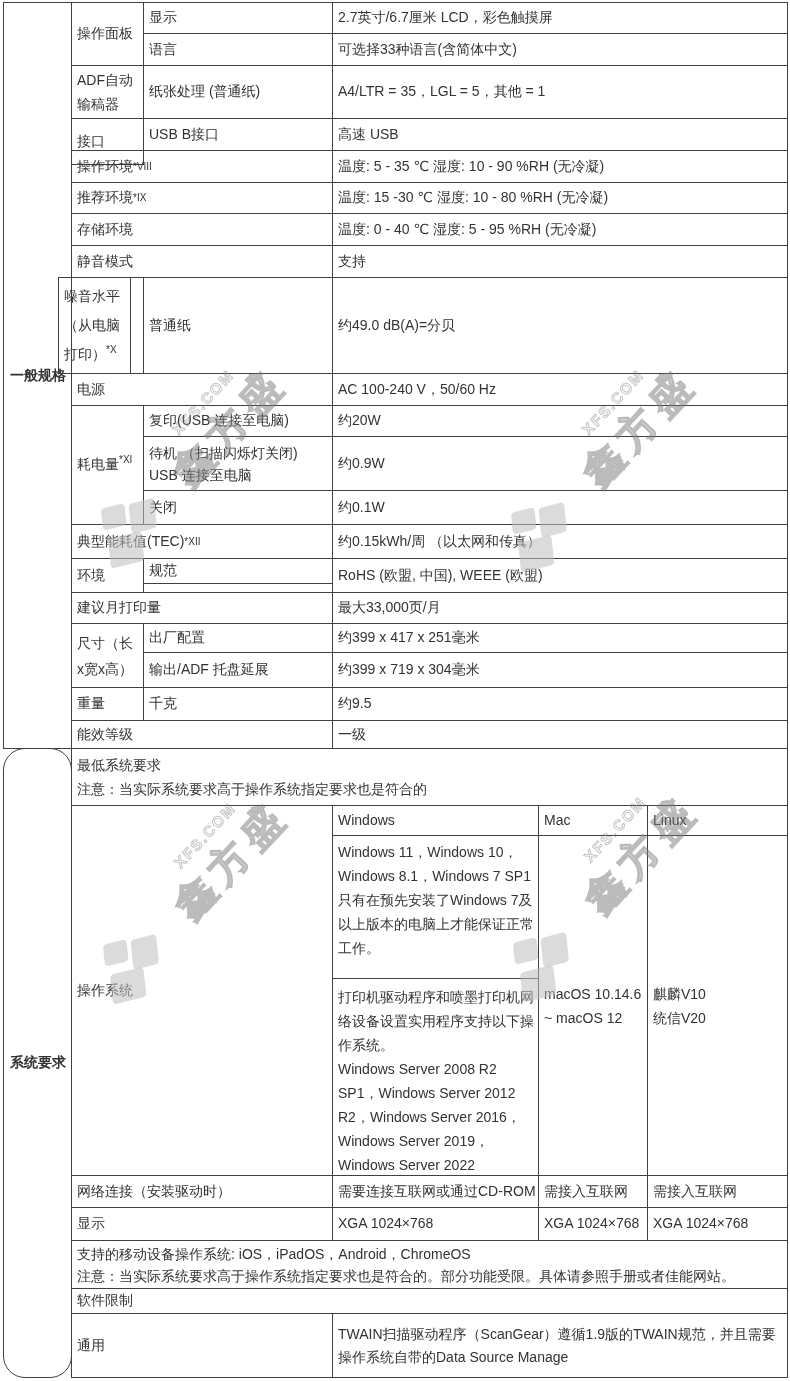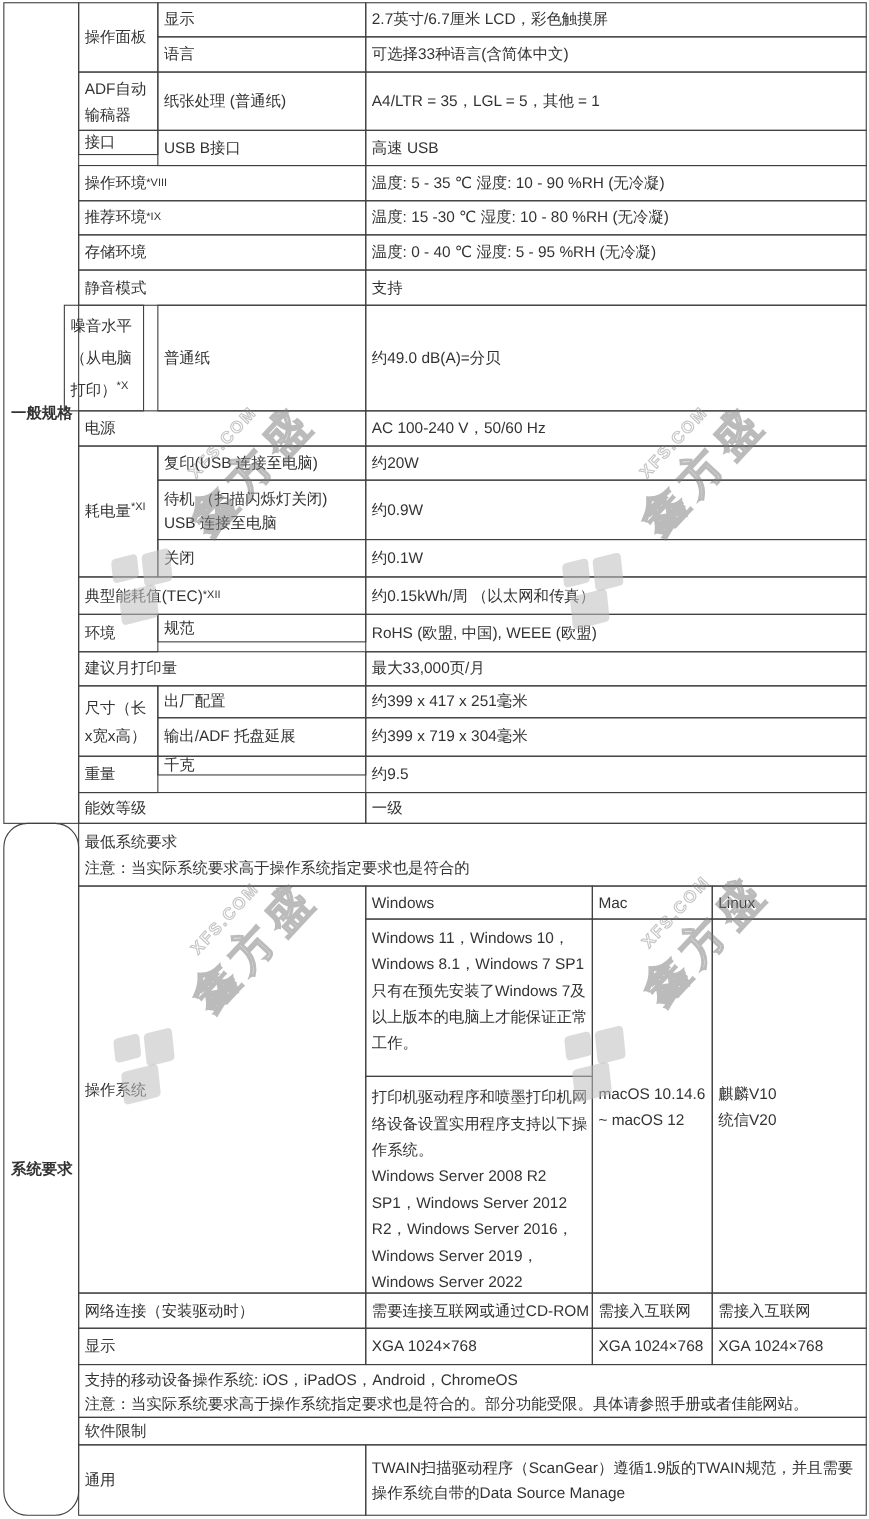--- a/index.html
+++ b/index.html
@@ -55,21 +55,21 @@
   <div class="cell" style="left:71px;top:65px;width:73px;height:54px;line-height:24px;">
       <span>ADF自动输稿器</span>
     </div>
   <div class="cell" style="left:143px;top:65px;width:190px;height:54px;">
       <span>纸张处理 (普通纸)</span>
     </div>
   <div class="cell" style="left:332px;top:65px;width:456px;height:54px;">
       <span>A4/LTR = 35，LGL = 5，其他 = 1</span>
     </div>
 
-  <div class="cell" style="left:71px;top:118px;width:73px;height:23px;">
+  <div class="cell" style="left:71px;top:118px;width:73px;height:47px;">
       <span>接口</span>
     </div>
   <div class="cell" style="left:143px;top:118px;width:190px;height:33px;">
       <span>USB B接口</span>
     </div>
   <div class="cell" style="left:332px;top:118px;width:456px;height:33px;align-items:center;">
       <span>高速 USB</span>
     </div>
 
   <div class="cell" style="left:71px;top:150px;width:262px;height:33px;">
@@ -176,21 +176,21 @@
   <div class="cell" style="left:143px;top:652px;width:190px;height:36px;">
       <span>输出/ADF 托盘延展</span>
     </div>
   <div class="cell" style="left:332px;top:652px;width:456px;height:36px;">
       <span>约399 x 719 x 304毫米</span>
     </div>
 
   <div class="cell" style="left:71px;top:687px;width:73px;height:34px;">
       <span>重量</span>
     </div>
-  <div class="cell" style="left:143px;top:687px;width:190px;height:18px;">
+  <div class="cell" style="left:143px;top:687px;width:190px;height:34px;">
       <span>千克</span>
     </div>
   <div class="cell" style="left:332px;top:687px;width:456px;height:34px;">
       <span>约9.5</span>
     </div>
 
   <div class="cell" style="left:71px;top:720px;width:262px;height:29px;">
       <span>能效等级</span>
     </div>
   <div class="cell" style="left:332px;top:720px;width:456px;height:29px;">

